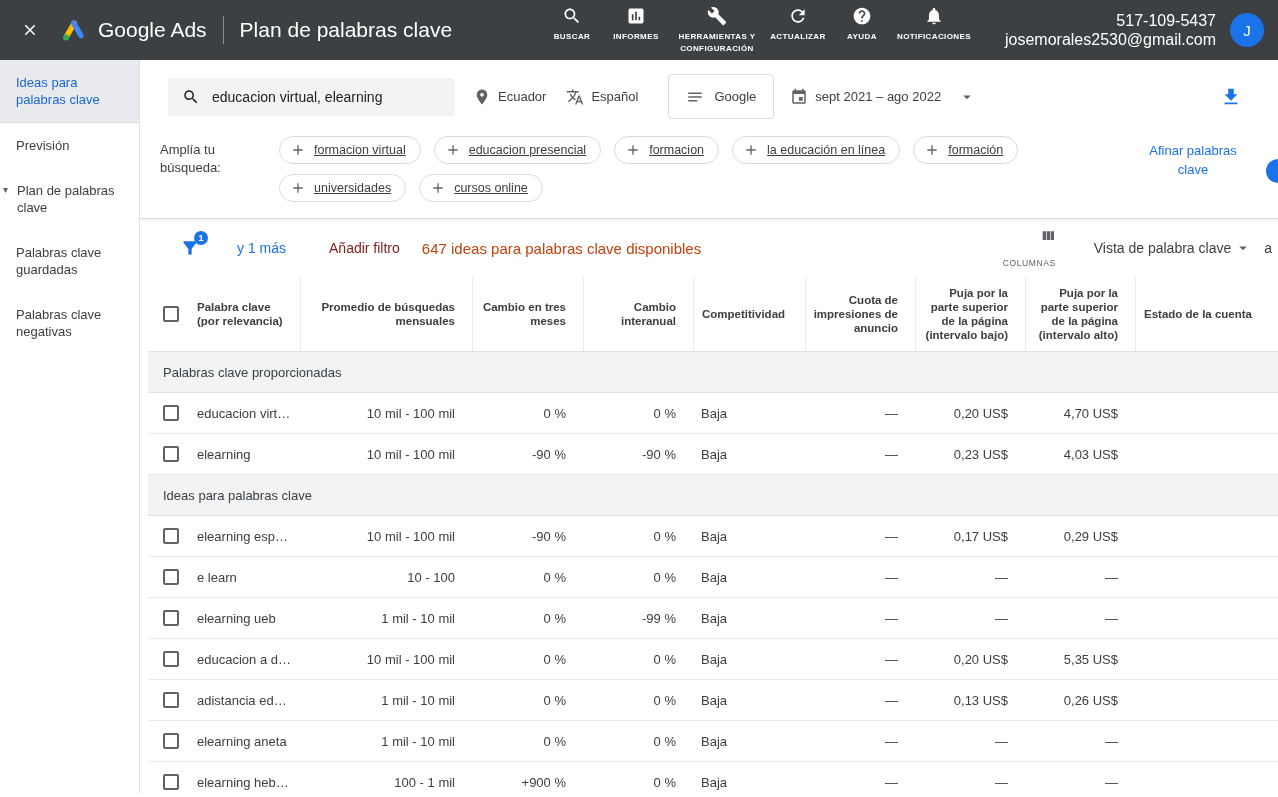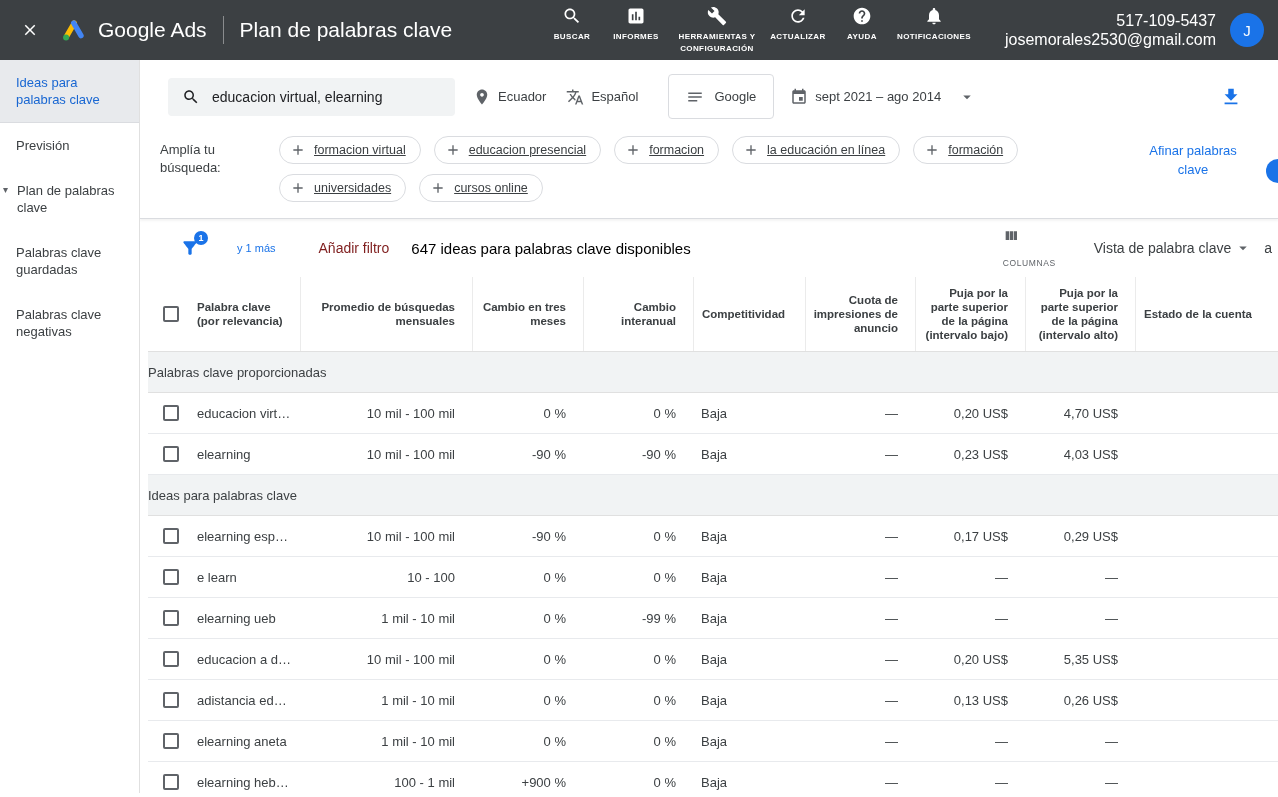--- a/index.html
+++ b/index.html
@@ -58,39 +58,39 @@
   .chip-plus { width:16px; height:16px; color:#5f6368; flex:none; }
   .chip-plus svg { width:16px; height:16px; }
   .refine { width:116px; flex:none; margin-left:8px; padding-top:5px; text-align:center; font-size:13px; line-height:19px; font-weight:500; color:#1a73e8; cursor:pointer; }
   .cut-circle { position:absolute; right:-12px; top:99px; width:24px; height:24px; border-radius:50%; background:#1a73e8; }
 
   
   .filterbar { height:58px; display:flex; align-items:center; padding:0 6px 0 40px; flex:none; }
   .funnel { position:relative; width:20px; height:20px; color:#1a73e8; cursor:pointer; flex:none; }
   .funnel svg { width:20px; height:20px; }
   .badge { position:absolute; top:-7px; right:-8px; width:14px; height:14px; border-radius:50%; background:#1a73e8; color:#fff; font-size:9px; font-weight:bold; display:flex; align-items:center; justify-content:center; }
-  .more { color:#1a73e8; font-size:11px; margin-left:37px; cursor:pointer; white-space:nowrap; }
+  .more { color:#1a73e8; font-size:14px; margin-left:37px; cursor:pointer; white-space:nowrap; }
   .addf { color:#7f1d1d; font-size:14px; margin-left:43px; cursor:pointer; white-space:nowrap; }
-  .count { color:#000000; font-size:15px; margin-left:22px; white-space:nowrap; }
-  .columns-btn { display:flex; flex-direction:column; align-items:flex-start; gap:14px; color:#5f6368; cursor:pointer; flex:none; }
+  .count { color:#c2410c; font-size:15px; margin-left:22px; white-space:nowrap; }
+  .columns-btn { display:flex; flex-direction:column; align-items:flex-end; gap:14px; color:#5f6368; cursor:pointer; flex:none; }
   .columns-btn svg { width:16px; height:16px; }
   .col-label { font-size:8.5px; letter-spacing:.6px; }
   .view-select { display:flex; align-items:center; gap:3px; font-size:14px; color:#3c4043; margin-left:38px; cursor:pointer; white-space:nowrap; }
   .cut-a { font-size:14px; margin-left:12px; }
 
   
   .table { --cols:152px 172px 111px 110px 112px 110px 110px 110px minmax(0,1fr); margin-left:8px; flex:1; overflow:hidden; }
   .thead { display:grid; grid-template-columns:var(--cols); height:75px; border-bottom:1px solid #e0e0e0; }
   .th { display:flex; align-items:center; height:100%; font-size:11.5px; font-weight:bold; line-height:14px; color:#3c4043; padding:0 8px; }
   .th + .th { border-left:1px solid #ebebeb; }
   .th.al-right { justify-content:flex-end; text-align:right; padding-right:17px; padding-left:6px; }
   .th.al-left { padding-left:8px; padding-right:8px; }
   .th.th-first { padding-left:15px; gap:18px; }
   .cb { width:16px; height:16px; border:2px solid #5f6368; border-radius:2px; background:#fff; flex:none; cursor:pointer; }
-  .section-row { height:41px; background:#f1f3f4; border-bottom:1px solid #e0e0e0; display:flex; align-items:center; font-size:13px; color:#3c4043; }
+  .section-row { height:41px; background:#f1f3f4; border-bottom:1px solid #e0e0e0; display:flex; align-items:center; padding-left:15px; font-size:13px; color:#3c4043; }
   .row { display:grid; grid-template-columns:var(--cols); height:41px; border-bottom:1px solid #e8eaed; background:#fff; }
   .td { display:flex; align-items:center; font-size:13px; color:#3c4043; overflow:hidden; white-space:nowrap; }
   .td.al-right { justify-content:flex-end; padding-right:17px; padding-left:8px; }
   .td.al-left { padding-left:8px; padding-right:8px; }
   .td.td-first { padding-left:15px; gap:18px; }
   .kw { overflow:hidden; text-overflow:ellipsis; }
 </style>
 </head>
 <body>
 
@@ -234,21 +234,21 @@
             </span>
             <span>Google</span>
           </div>
 
           <div class="tool" style="margin-left:16px;">
             <span class="ic">
               <svg viewBox="0 0 24 24">
                   <path fill="currentColor" d="M17 12h-5v5h5v-5zM16 1v2H8V1H6v2H5c-1.11 0-1.99.9-1.99 2L3 19c0 1.1.89 2 2 2h14c1.1 0 2-.9 2-2V5c0-1.1-.9-2-2-2h-1V1h-2zm3 18H5V8h14v11z"></path>
                 </svg>
             </span>
-            <span>sept 2021 – ago 2014</span>
+            <span>sept 2021 – ago 2022</span>
             <span class="chev date-chev">
               <svg viewBox="0 0 24 24">
                   <path fill="currentColor" d="M7 10l5 5 5-5z"></path>
                 </svg>
             </span>
           </div>
 
           <div class="spacer"></div>
 
           <span class="dl">

